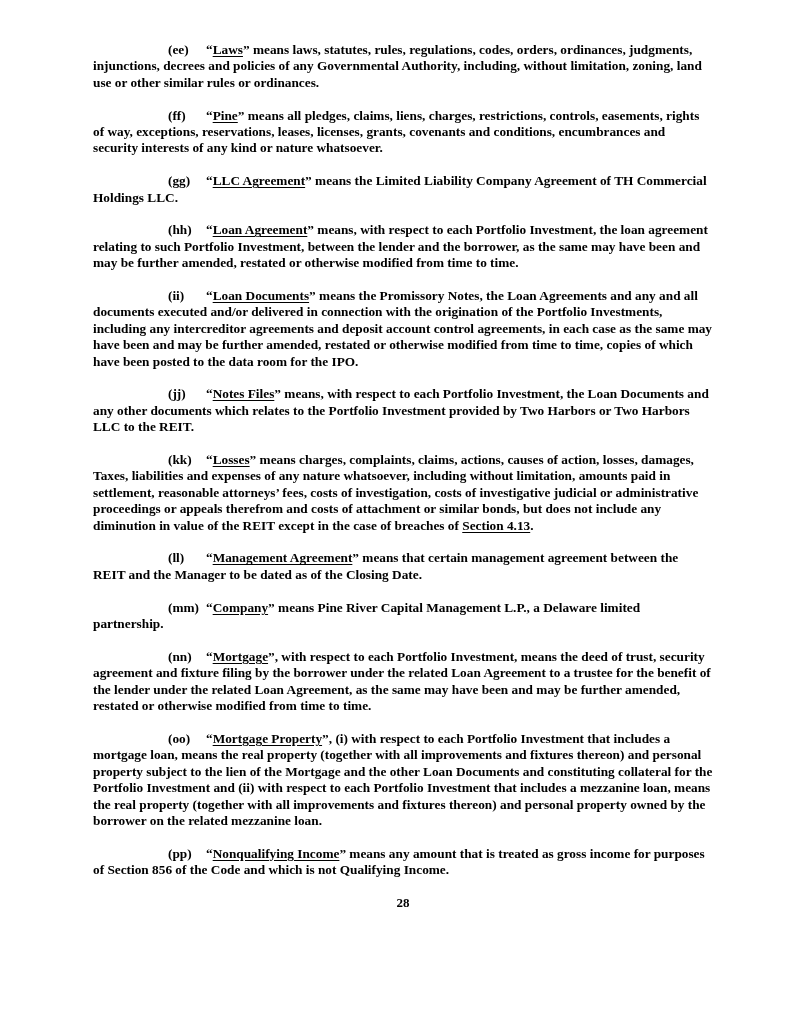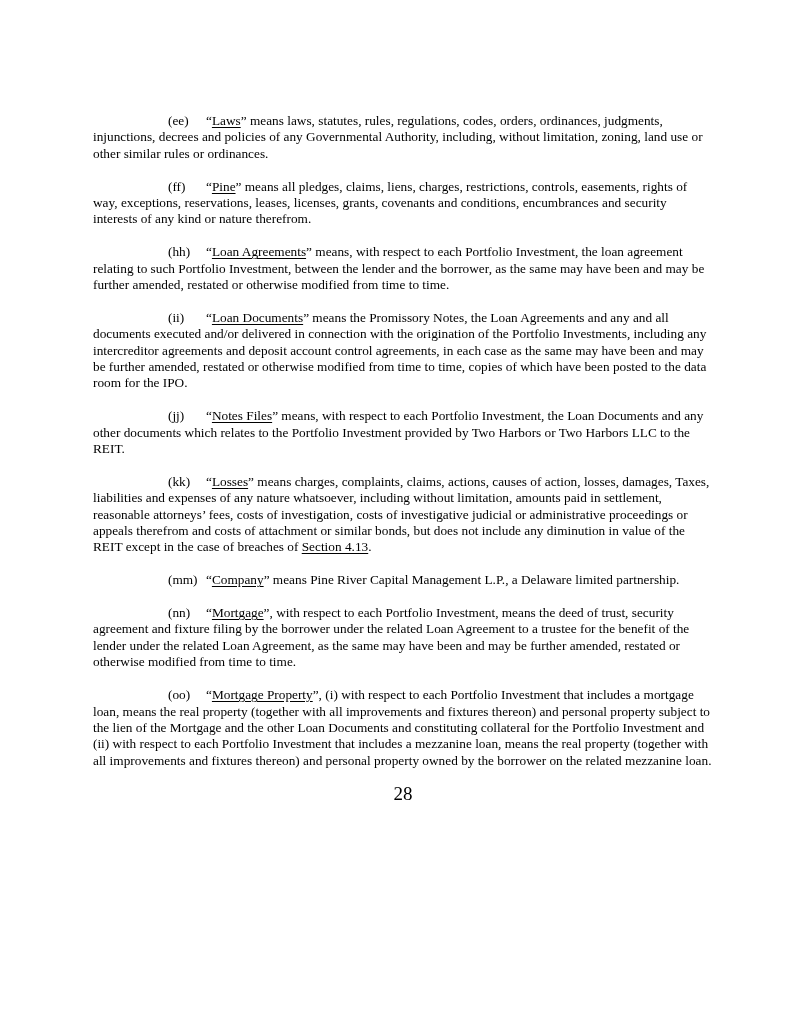--- a/index.html
+++ b/index.html
@@ -11,22 +11,23 @@
     width: 799px;
     height: 1034px;
     font-family: "Liberation Serif", "DejaVu Serif", serif;
     color: #000000;
     overflow: hidden;
   }
   .page {
     box-sizing: border-box;
     width: 799px;
     height: 1034px;
-    padding: 113px 86px 0 93px;
+    padding: 42px 86px 0 93px;
     background: #ffffff;
+    font-weight: bold;
   }
   .content {
     width: 620px;
   }
   .para {
     margin: 0 0 16.4px 0;
     font-size: 13.3px;
     line-height: 16.4px;
     text-indent: 75px;
     text-align: left;
@@ -37,34 +38,37 @@
     text-indent: 0;
   }
   .u {
     text-decoration: underline;
     text-underline-offset: 2px;
   }
   .footer {
     margin-top: 6px;
     width: 620px;
     text-align: center;
-    font-size: 19px;
+    font-size: 13px;
     line-height: 16.4px;
   }
 </style>
 </head>
 <body>
 
 <div class="page">
   <div class="content">
 
   <p class="para"><span class="label">(ee)</span><span>“</span><span class="u">Laws</span><span>” means laws, statutes, rules, regulations, codes, orders, ordinances, judgments, injunctions, decrees and policies of any Governmental Authority, including, without limitation, zoning, land use or other similar rules or ordinances.</span></p>
-      <p class="para"><span class="label">(ff)</span><span>“</span><span class="u">Pine</span><span>” means all pledges, claims, liens, charges, restrictions, controls, easements, rights of way, exceptions, reservations, leases, licenses, grants, covenants and conditions, encumbrances and security interests of any kind or nature therefrom.</span></p>
-      <p class="para"><span class="label">(hh)</span><span>“</span><span class="u">Loan Agreements</span><span>” means, with respect to each Portfolio Investment, the loan agreement relating to such Portfolio Investment, between the lender and the borrower, as the same may have been and may be further amended, restated or otherwise modified from time to time.</span></p>
+      <p class="para"><span class="label">(ff)</span><span>“</span><span class="u">Pine</span><span>” means all pledges, claims, liens, charges, restrictions, controls, easements, rights of way, exceptions, reservations, leases, licenses, grants, covenants and conditions, encumbrances and security interests of any kind or nature whatsoever.</span></p>
+      <p class="para"><span class="label">(gg)</span><span>“</span><span class="u">LLC Agreement</span><span>” means the Limited Liability Company Agreement of TH Commercial Holdings LLC.</span></p>
+      <p class="para"><span class="label">(hh)</span><span>“</span><span class="u">Loan Agreement</span><span>” means, with respect to each Portfolio Investment, the loan agreement relating to such Portfolio Investment, between the lender and the borrower, as the same may have been and may be further amended, restated or otherwise modified from time to time.</span></p>
       <p class="para"><span class="label">(ii)</span><span>“</span><span class="u">Loan Documents</span><span>” means the Promissory Notes, the Loan Agreements and any and all documents executed and/or delivered in connection with the origination of the Portfolio Investments, including any intercreditor agreements and deposit account control agreements, in each case as the same may have been and may be further amended, restated or otherwise modified from time to time, copies of which have been posted to the data room for the IPO.</span></p>
       <p class="para"><span class="label">(jj)</span><span>“</span><span class="u">Notes Files</span><span>” means, with respect to each Portfolio Investment, the Loan Documents and any other documents which relates to the Portfolio Investment provided by Two Harbors or Two Harbors LLC to the REIT.</span></p>
       <p class="para"><span class="label">(kk)</span><span>“</span><span class="u">Losses</span><span>” means charges, complaints, claims, actions, causes of action, losses, damages, Taxes, liabilities and expenses of any nature whatsoever, including without limitation, amounts paid in settlement, reasonable attorneys’ fees, costs of investigation, costs of investigative judicial or administrative proceedings or appeals therefrom and costs of attachment or similar bonds, but does not include any diminution in value of the REIT except in the case of breaches of </span><span class="u">Section 4.13</span><span>.</span></p>
+      <p class="para"><span class="label">(ll)</span><span>“</span><span class="u">Management Agreement</span><span>” means that certain management agreement between the REIT and the Manager to be dated as of the Closing Date.</span></p>
       <p class="para"><span class="label">(mm)</span><span>“</span><span class="u">Company</span><span>” means Pine River Capital Management L.P., a Delaware limited partnership.</span></p>
       <p class="para"><span class="label">(nn)</span><span>“</span><span class="u">Mortgage</span><span>”, with respect to each Portfolio Investment, means the deed of trust, security agreement and fixture filing by the borrower under the related Loan Agreement to a trustee for the benefit of the lender under the related Loan Agreement, as the same may have been and may be further amended, restated or otherwise modified from time to time.</span></p>
       <p class="para"><span class="label">(oo)</span><span>“</span><span class="u">Mortgage Property</span><span>”, (i) with respect to each Portfolio Investment that includes a mortgage loan, means the real property (together with all improvements and fixtures thereon) and personal property subject to the lien of the Mortgage and the other Loan Documents and constituting collateral for the Portfolio Investment and (ii) with respect to each Portfolio Investment that includes a mezzanine loan, means the real property (together with all improvements and fixtures thereon) and personal property owned by the borrower on the related mezzanine loan.</span></p>
+      <p class="para"><span class="label">(pp)</span><span>“</span><span class="u">Nonqualifying Income</span><span>” means any amount that is treated as gross income for purposes of Section 856 of the Code and which is not Qualifying Income.</span></p>
     </div>
   <div class="footer">28</div>
 </div>
 
 </body></html>

